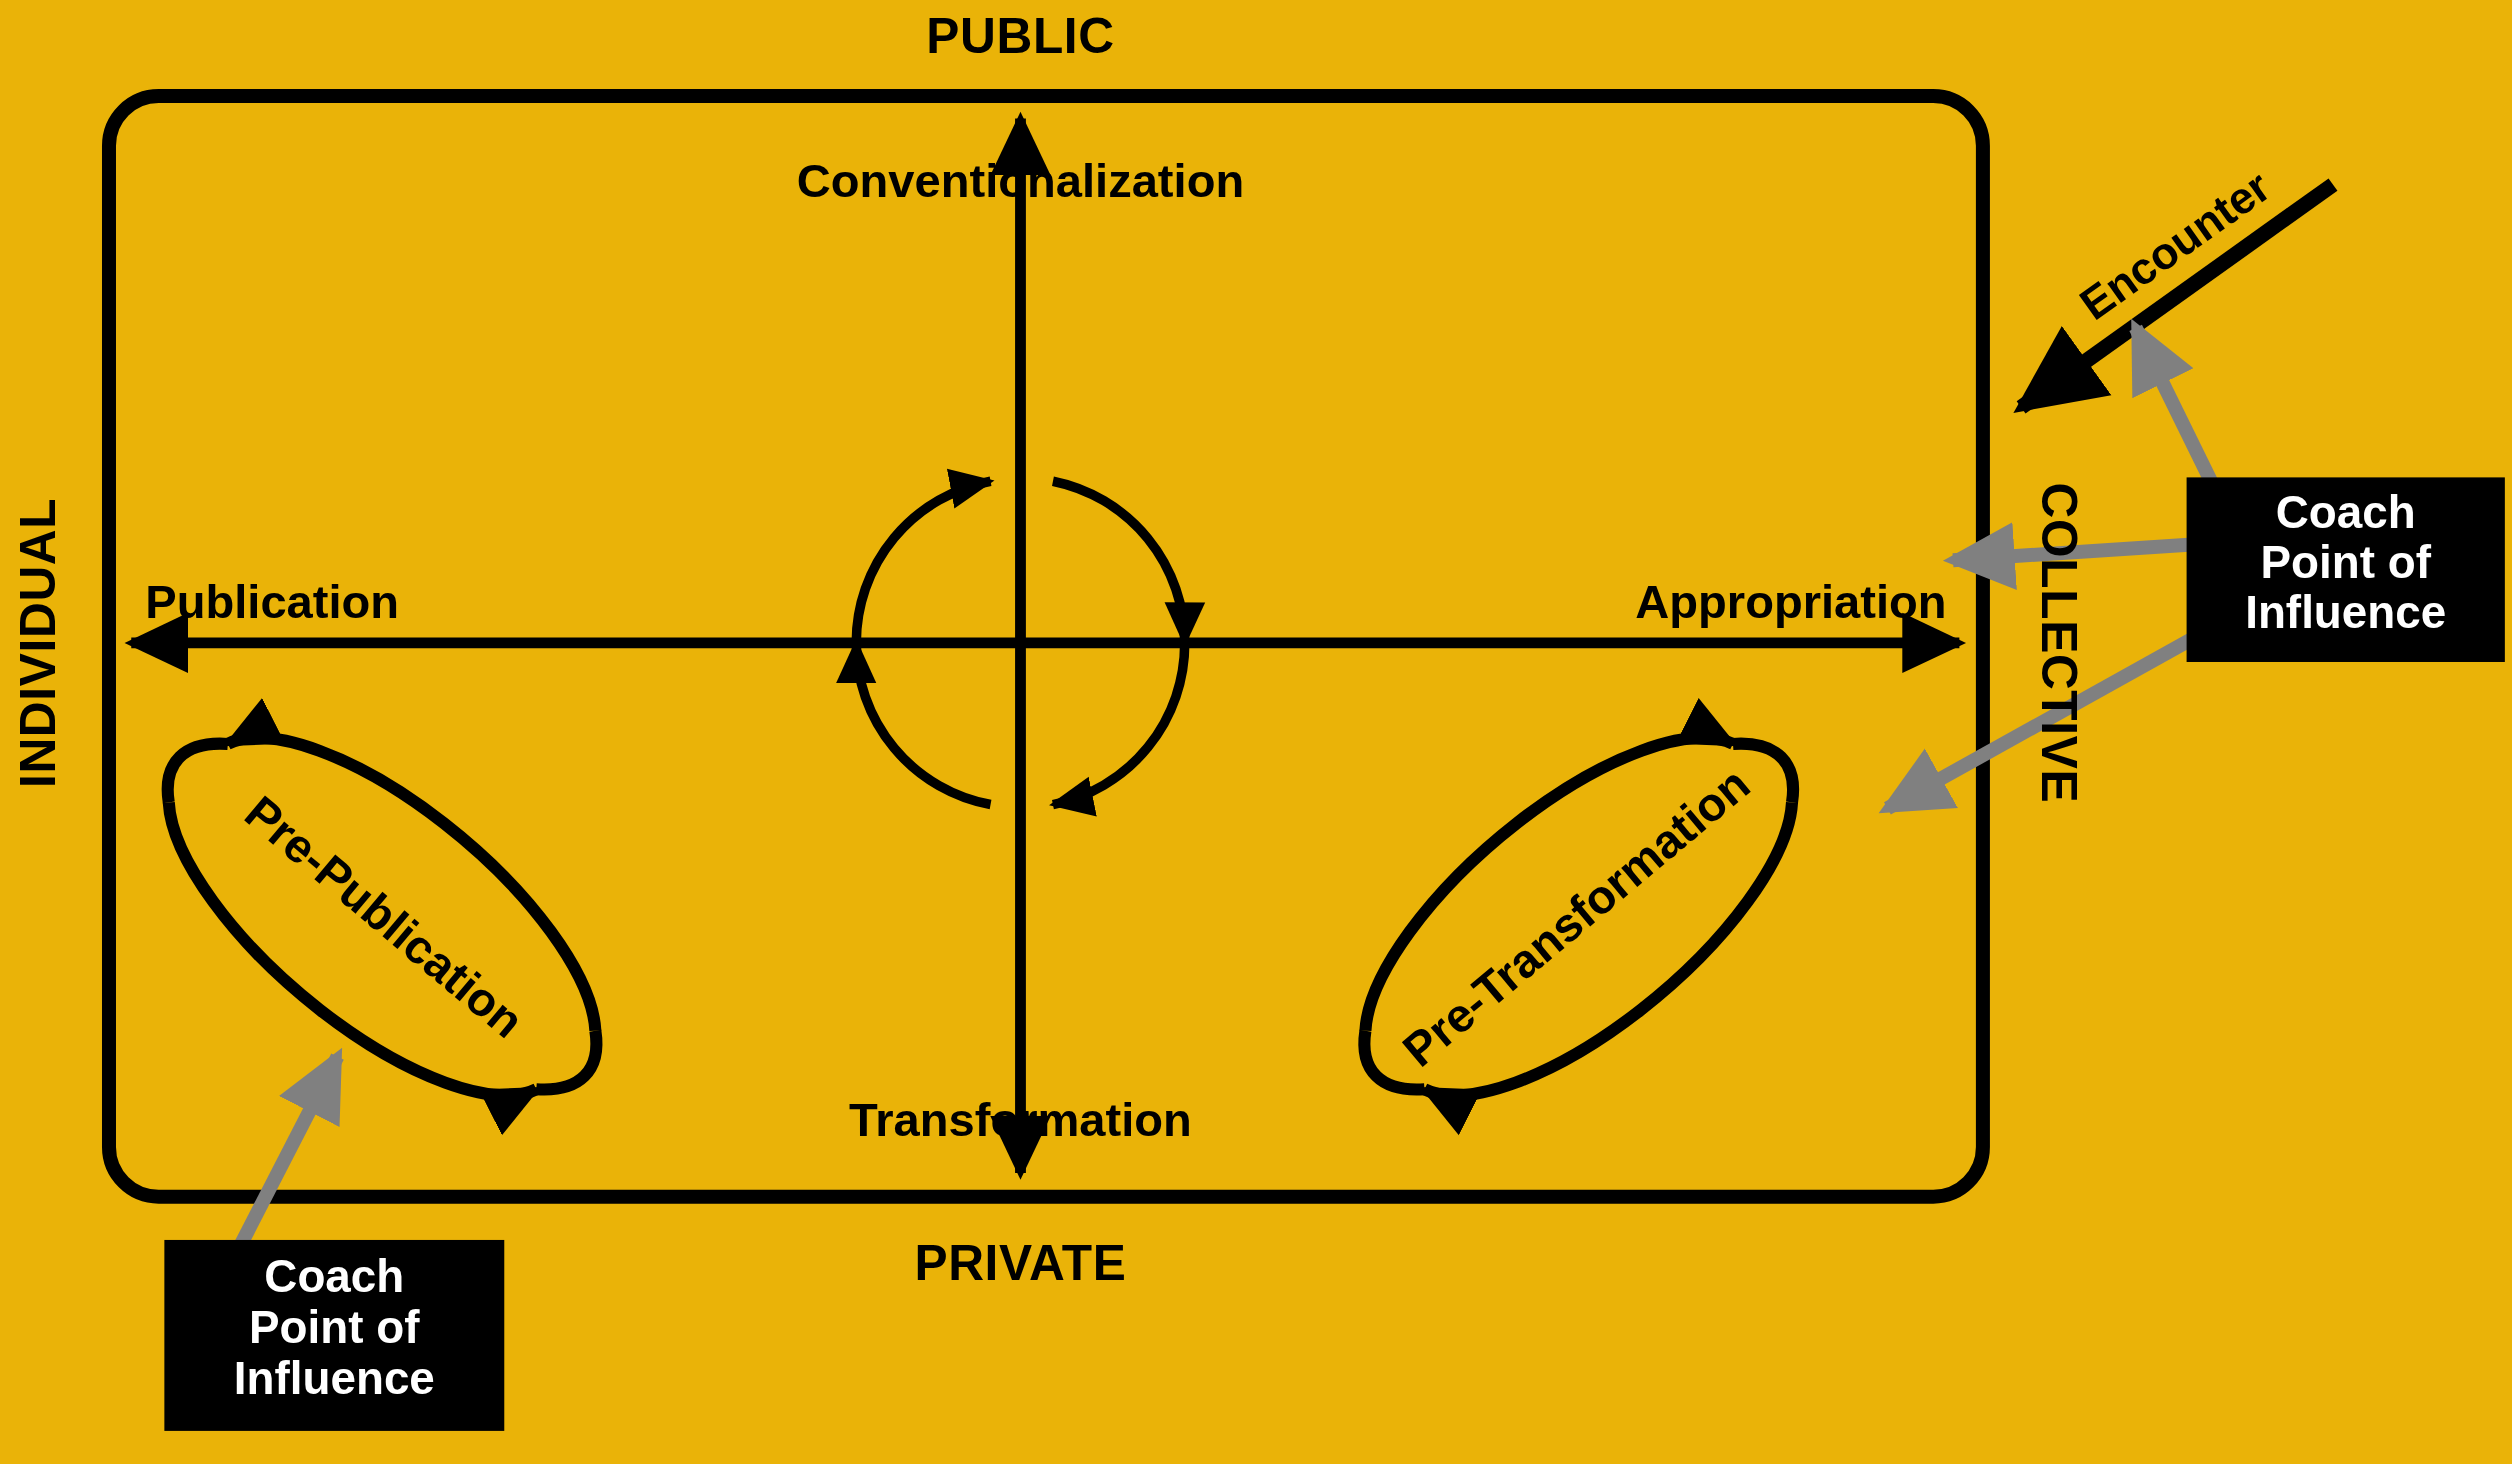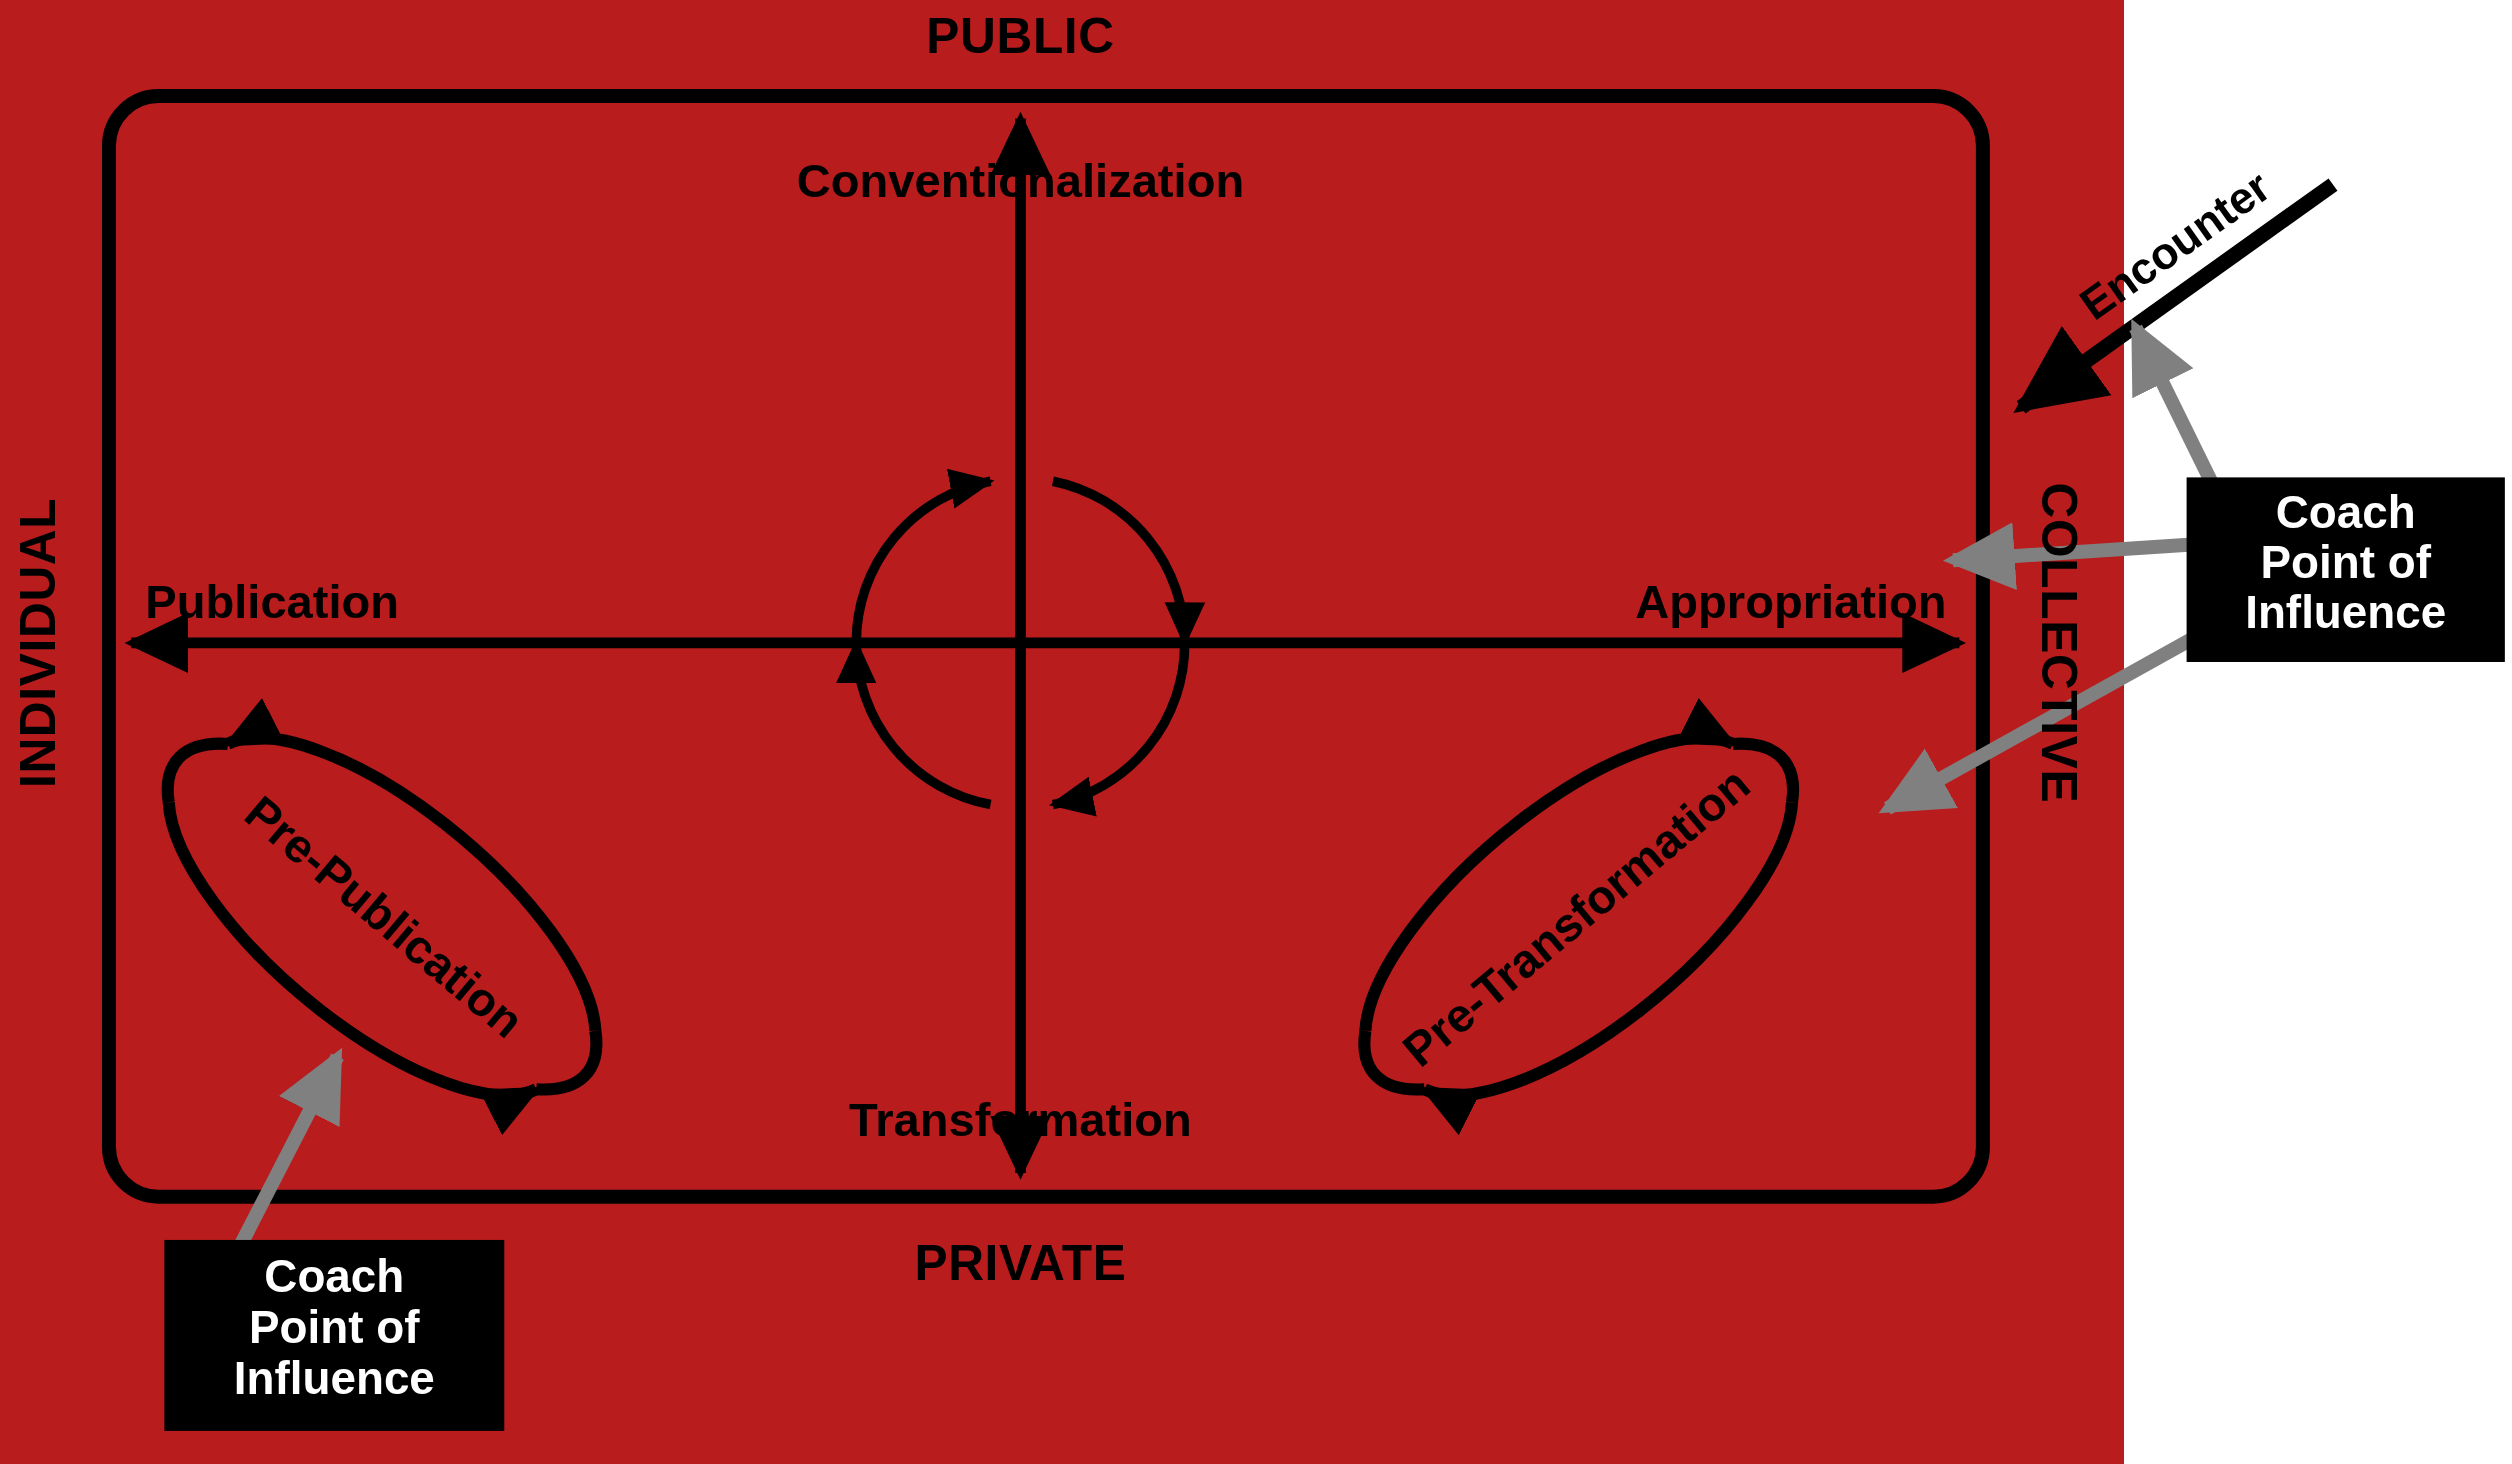--- a/index.html
+++ b/index.html
@@ -8,23 +8,23 @@
     background: #ffffff;
   }
   body {
     width: 2512px;
     height: 1464px;
     font-family: "Liberation Sans", sans-serif;
     overflow: hidden;
   }
   #diagram-root {
     position: relative;
-    width: 2124px;
+    width: 2512px;
     height: 1464px;
-    background: #b91c1c;
+    background: #eab308;
     text-decoration: underline;
   }
   svg.canvas {
     position: absolute;
     left: 0;
     top: 0;
     width: 2512px;
     height: 1464px;
     display: block;
   }

